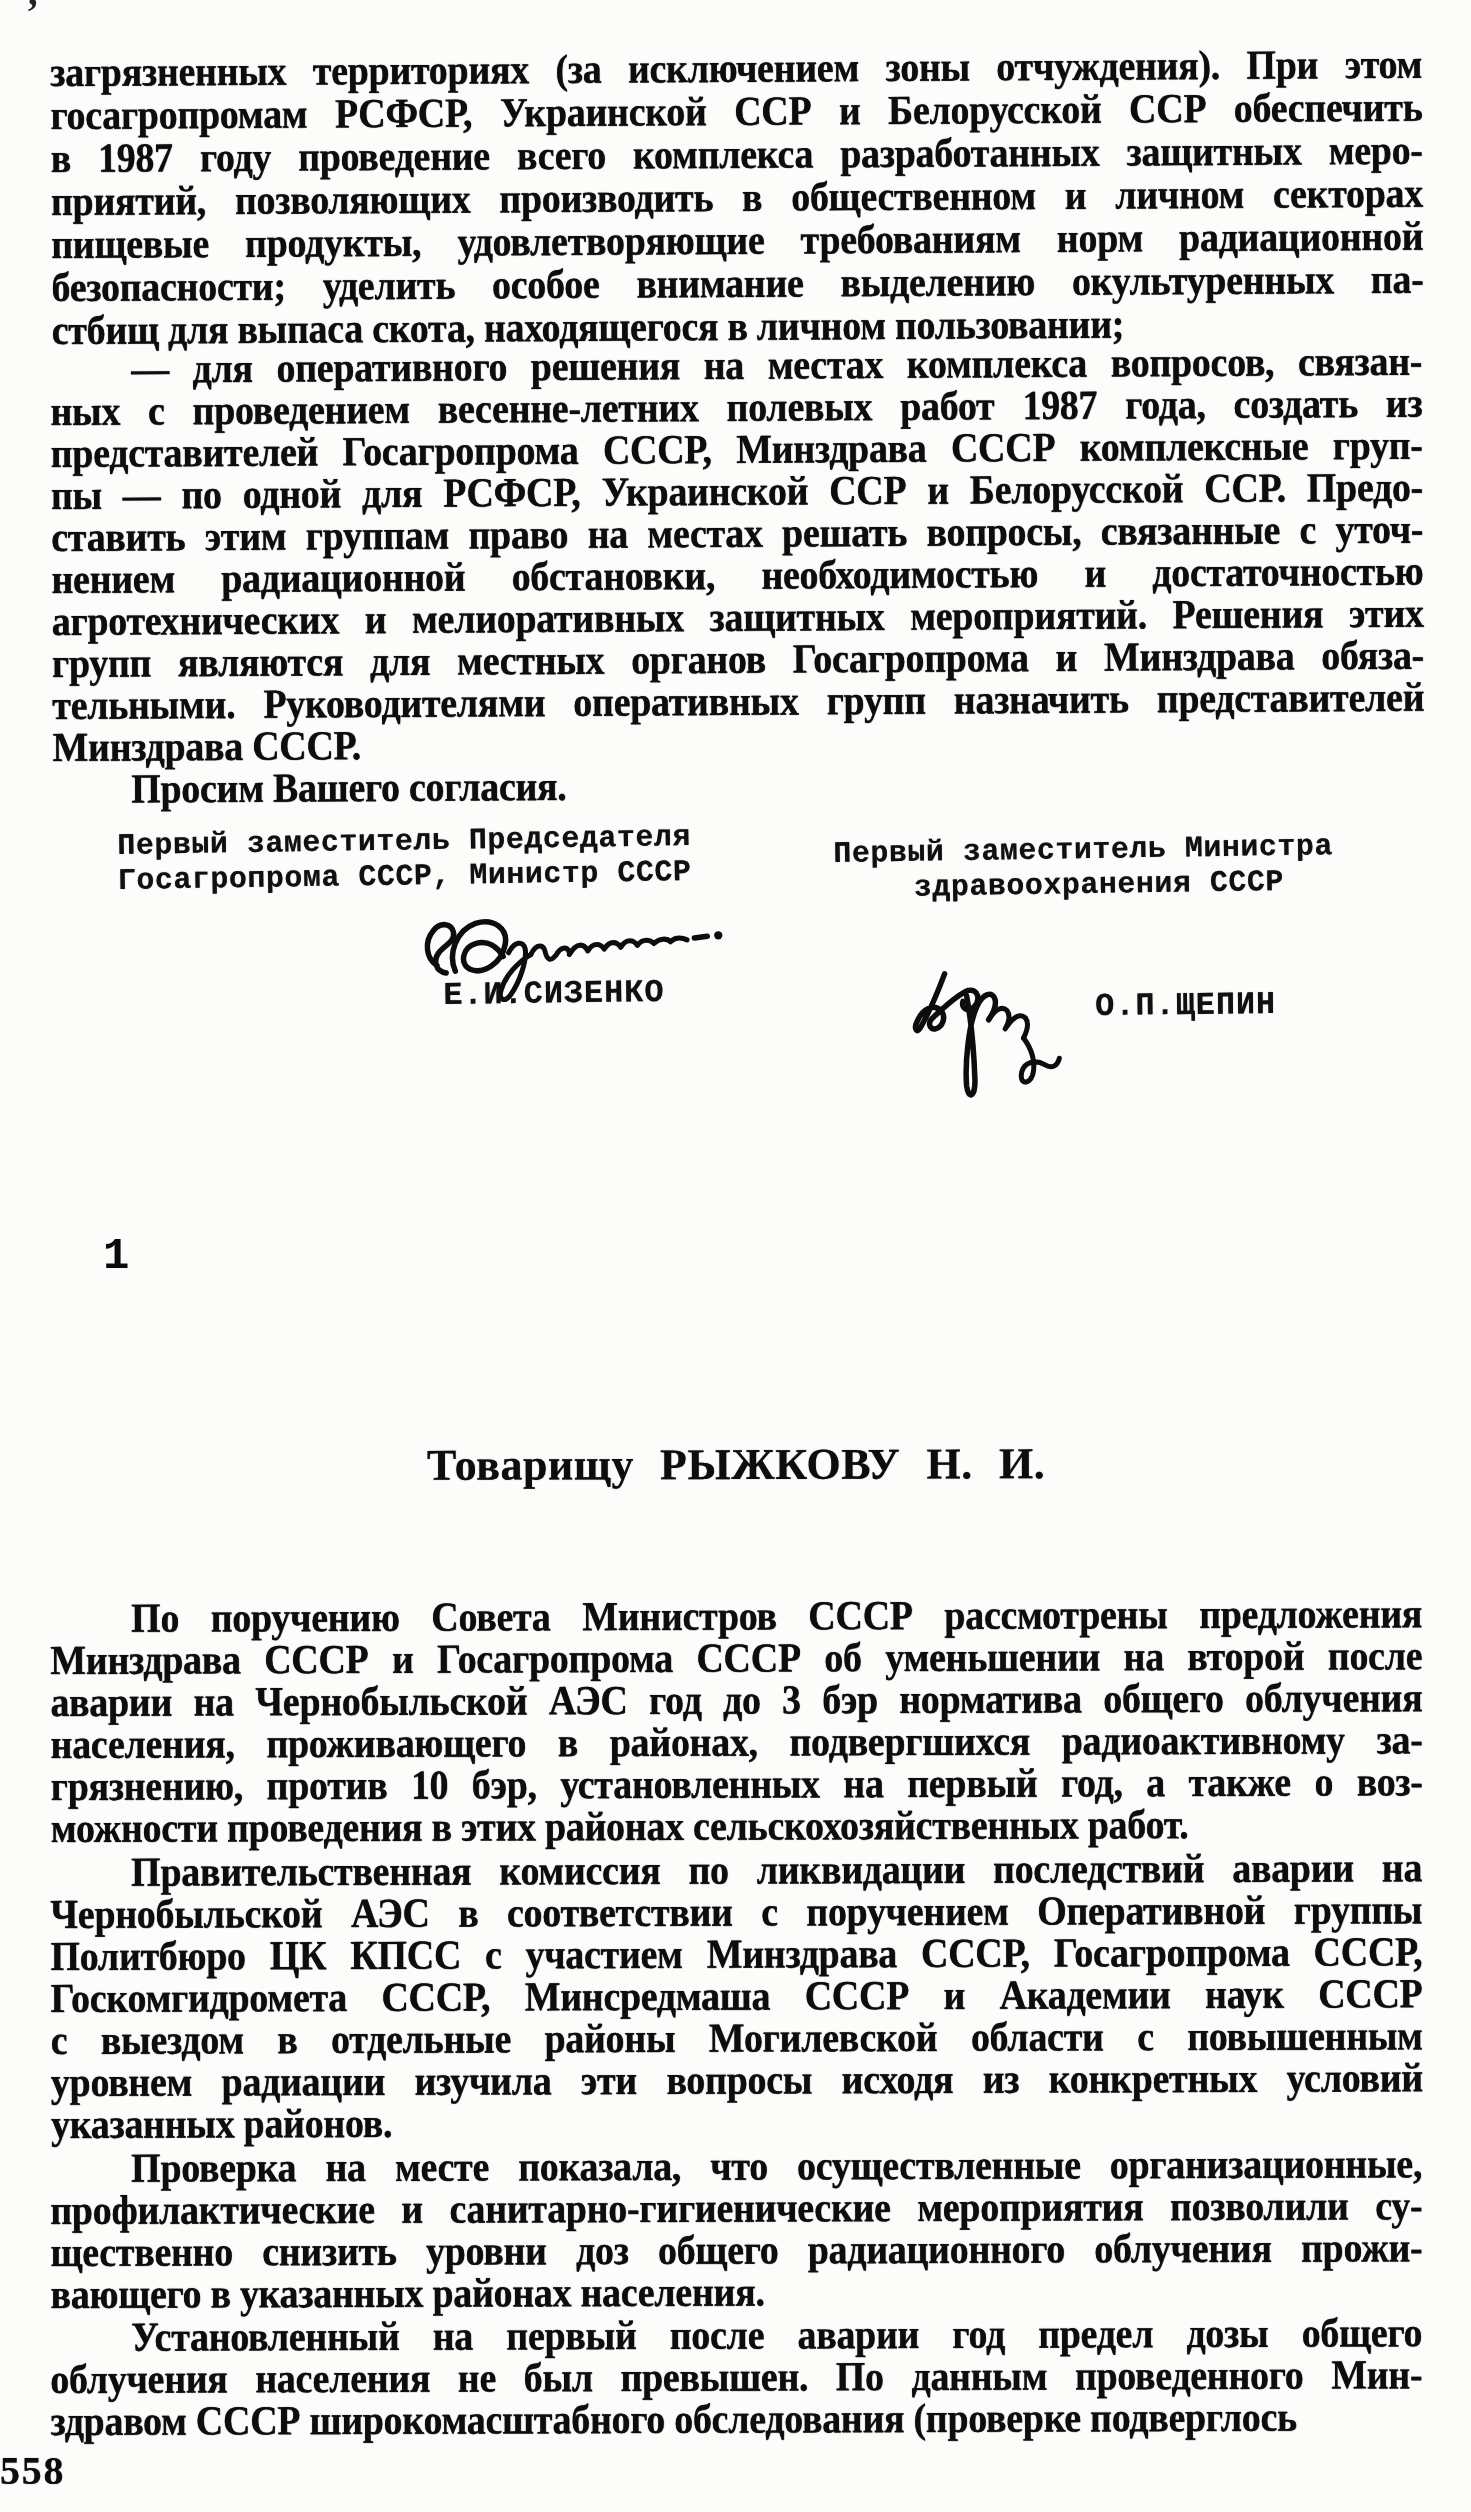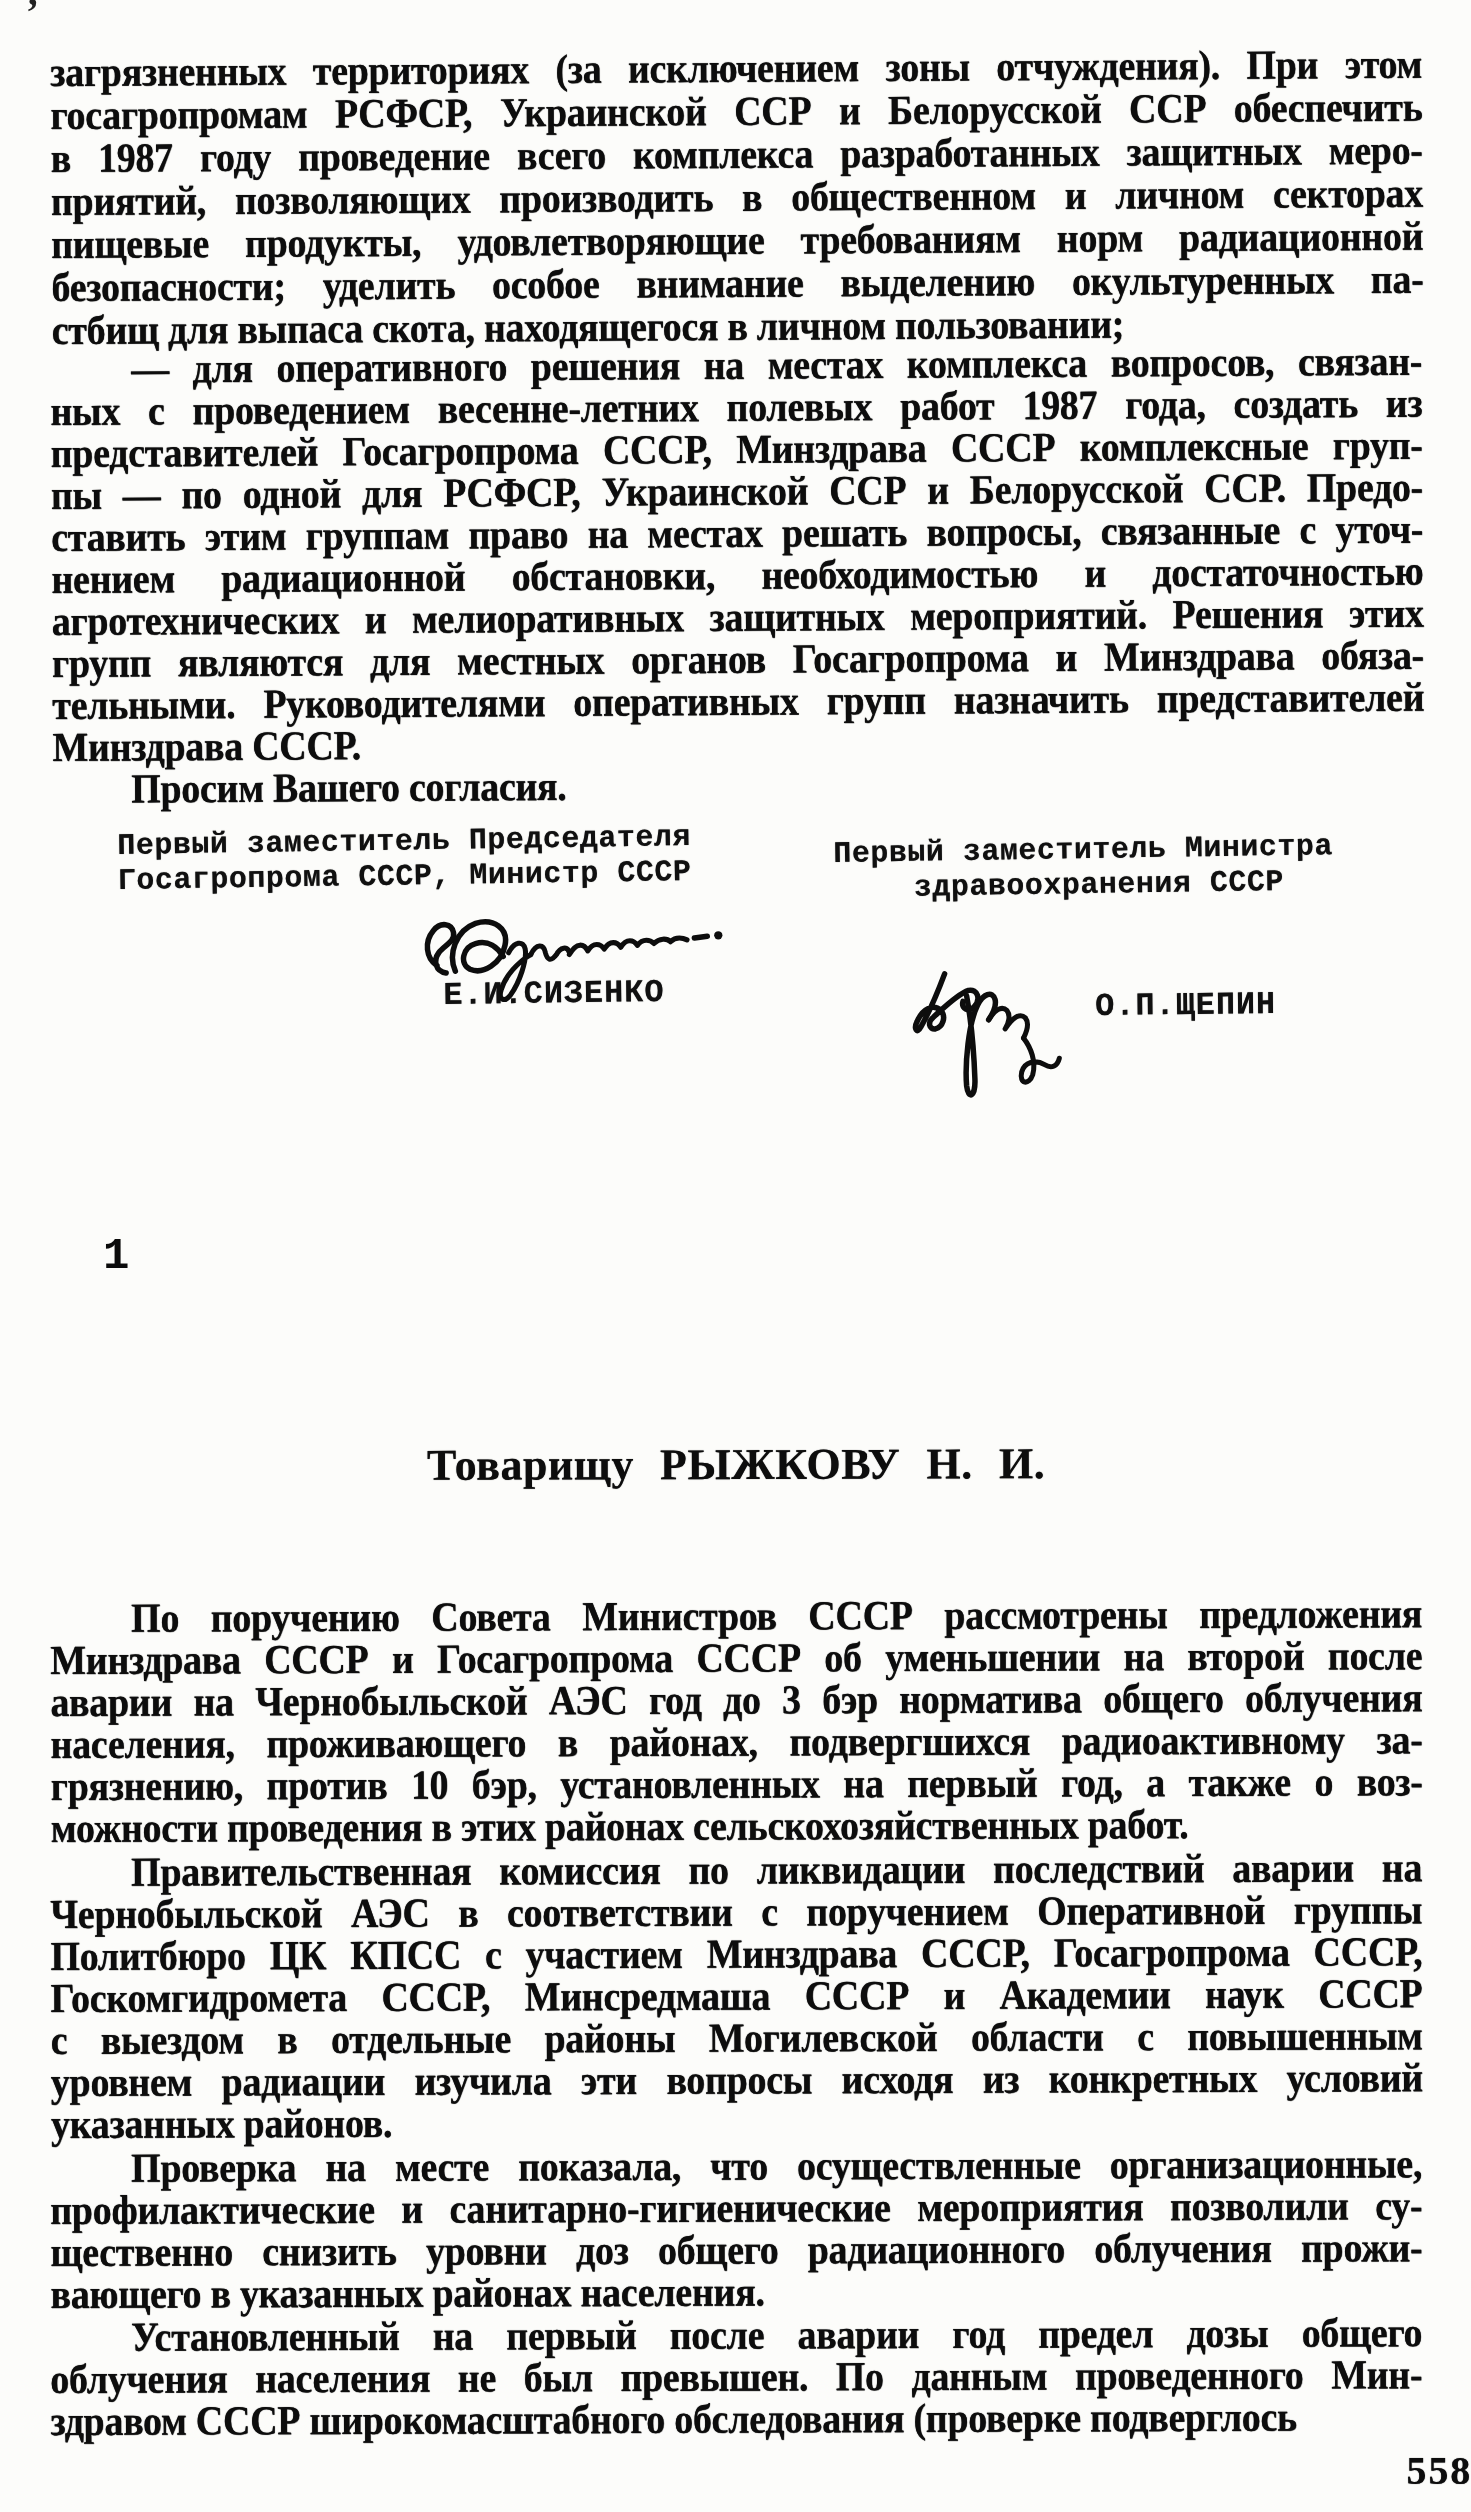--- a/index.html
+++ b/index.html
@@ -33,21 +33,21 @@
   
   .marker1{position:absolute;left:103px;top:1231px;font-family:"Liberation Mono",monospace;
            font-weight:700;font-size:44px;color:#0b0b0b;}
   .corner{position:absolute;left:26px;top:-11px;font-size:39px;font-weight:700;color:#222;}
   .salutation{
     position:absolute;left:0;top:1439px;width:1472px;text-align:center;
     font-size:44px;font-weight:700;word-spacing:14.7px;letter-spacing:0.5px;
     text-shadow:0 0 0.9px rgba(0,0,0,.75);transform:rotate(-0.15deg);
   }
   .pagenum{
-    position:absolute;left:0;top:2447px;width:1472px;text-align:right;
+    position:absolute;left:0;top:2447px;width:1472px;text-align:left;
     font-size:40px;font-weight:700;letter-spacing:1.8px;
     text-shadow:0 0 0.9px rgba(0,0,0,.8);
   }
 </style>
 </head>
 <body>
 
 <div class="page">
 
   <div class="corner">’</div>

